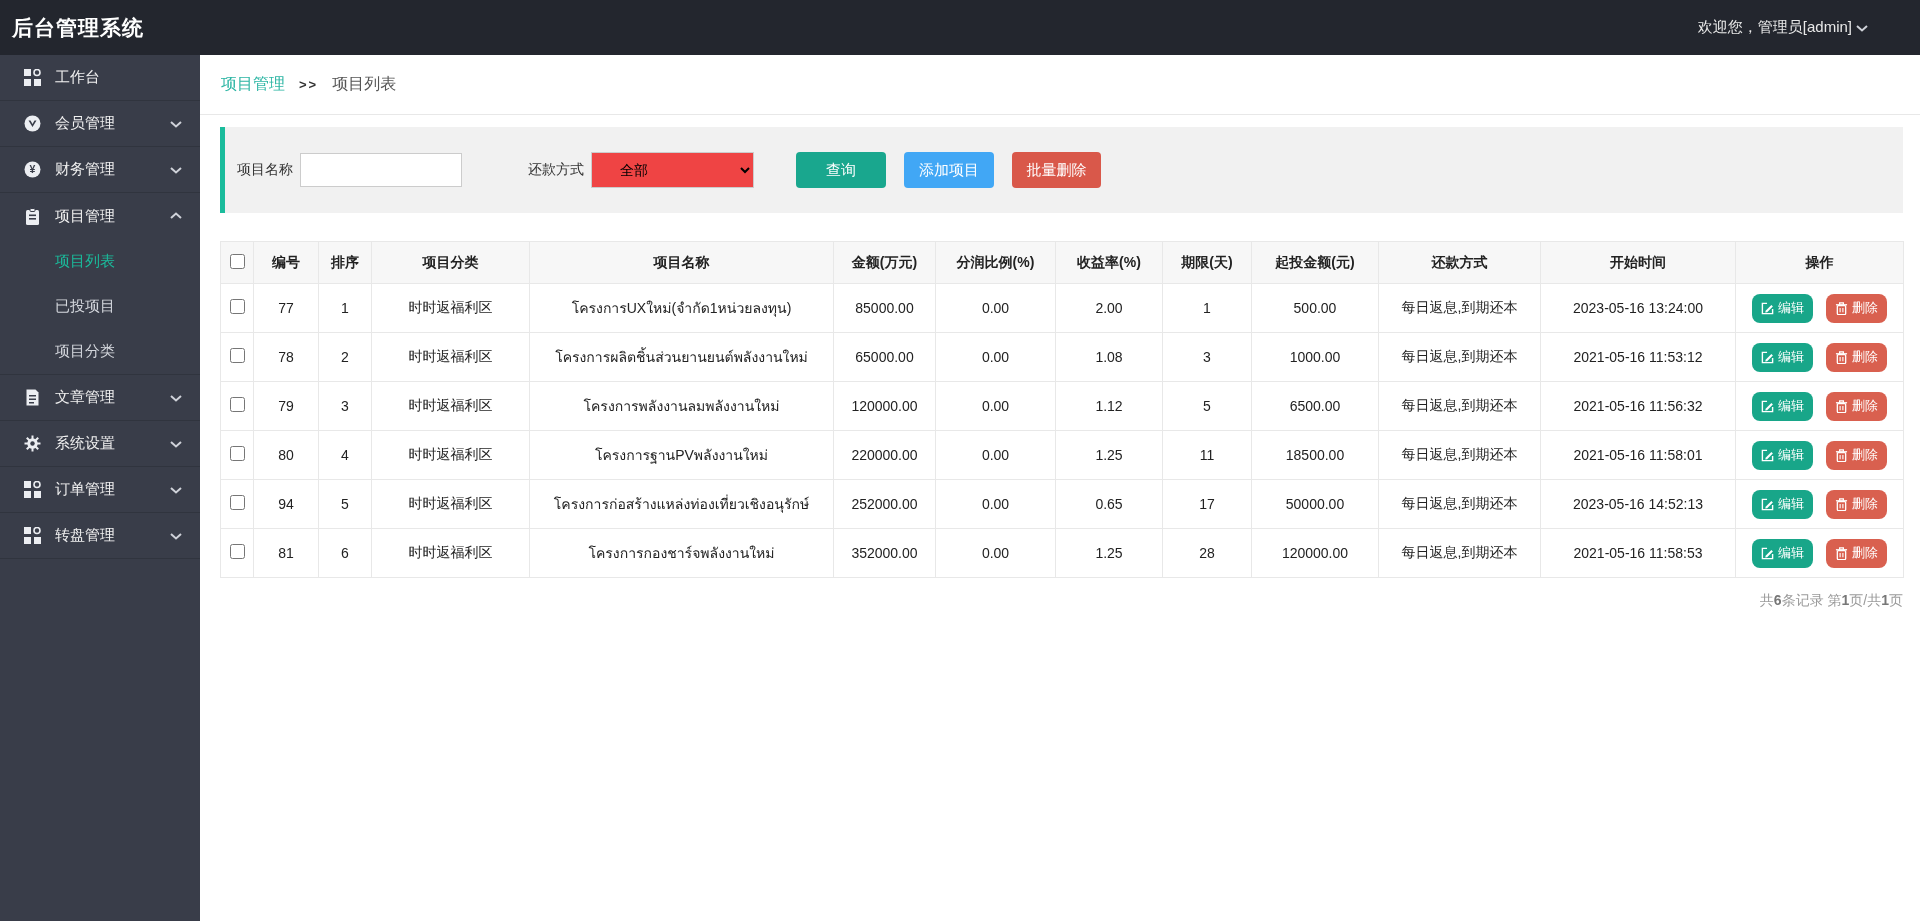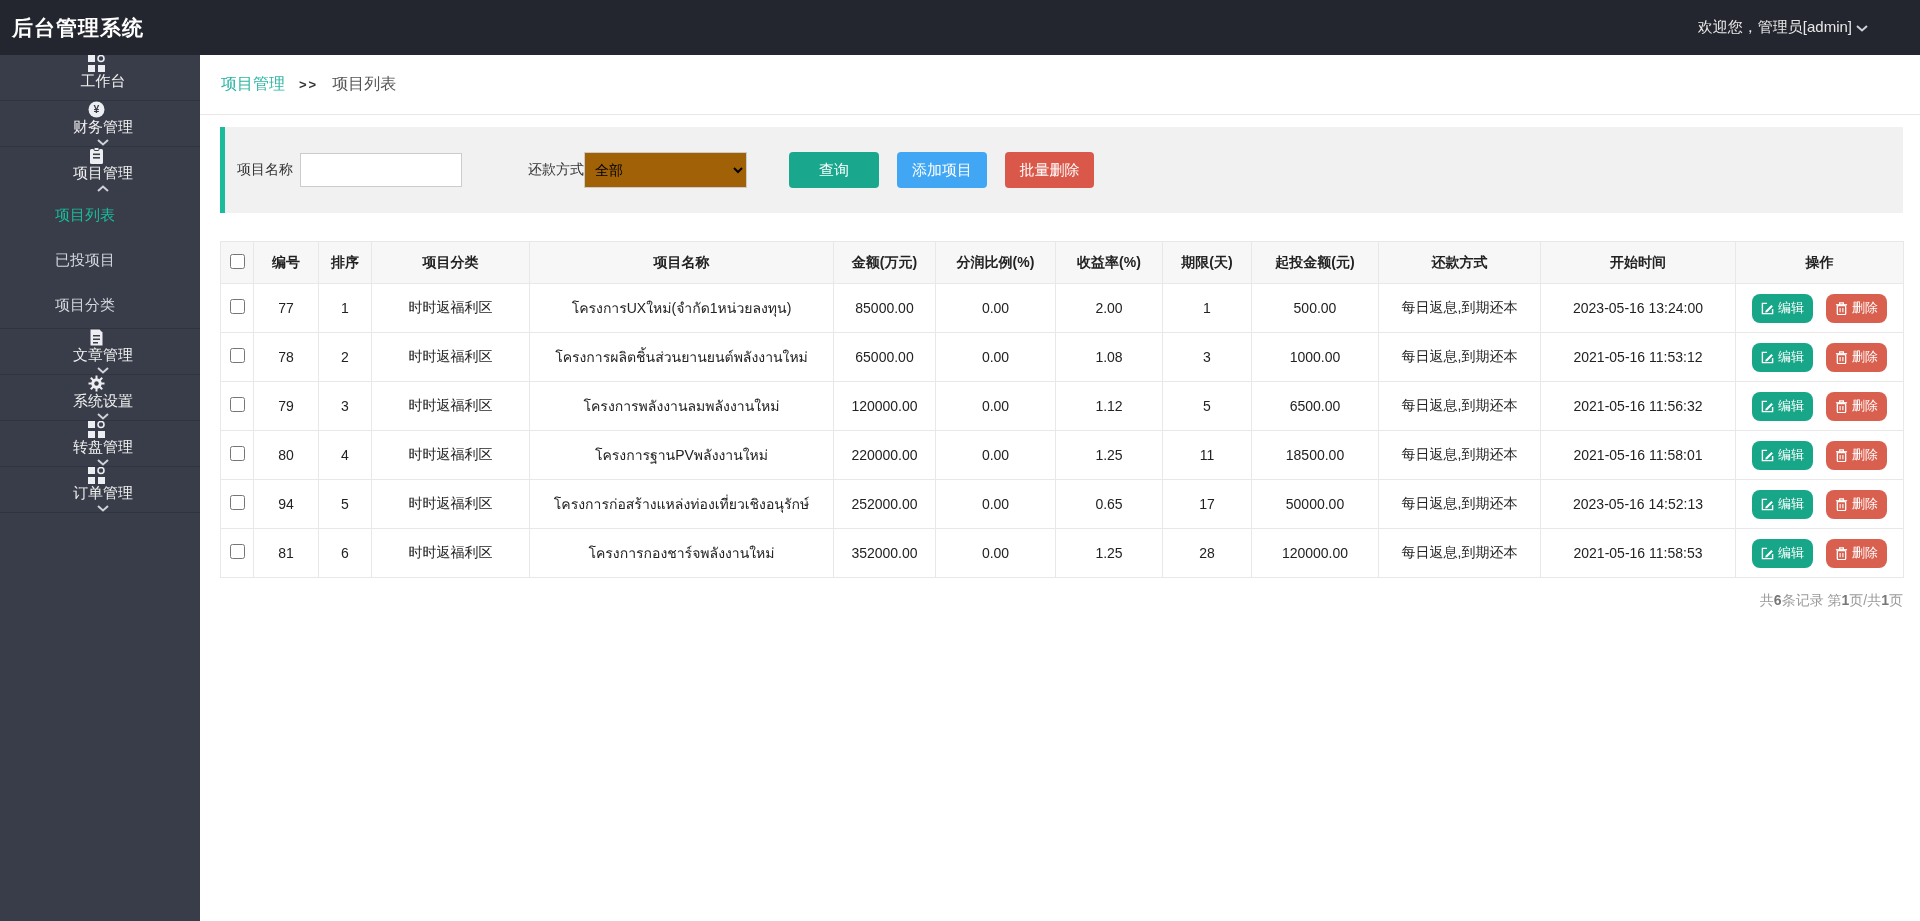--- a/index.html
+++ b/index.html
@@ -11,21 +11,21 @@
   .brand { color:#fff; font-size:21px; font-weight:bold; padding-left:12px; letter-spacing:1px; }
   .user { color:#e8e8e8; font-size:15px; padding-right:52px; display:flex; align-items:center; gap:4px; cursor:pointer; }
 
   
   .layout { display:flex; height:866px; }
   .sidebar { width:200px; background:#393d49; flex:0 0 200px; }
   .main { flex:1; background:#fff; min-width:0; }
 
   
   .nav-item { height:46px; display:flex; align-items:center; padding:0 18px 0 24px;
-    border-bottom:1px solid #30343e; color:#f0f0f0; font-size:15px; cursor:pointer;flex-direction:column; }
+    border-bottom:1px solid #30343e; color:#f0f0f0; font-size:15px; cursor:pointer; }
   .nav-item .nicon { width:17px; height:17px; margin-right:14px; flex:0 0 17px; display:inline-flex; }
   .nav-item .nlabel { flex:1; }
   .chev { width:12px; height:8px; }
   .chev polyline { fill:none; stroke:#cfd2d9; stroke-width:2; }
   .submenu { border-bottom:1px solid #30343e; }
   .sub-item { height:45px; display:flex; align-items:center; padding-left:55px; color:#d4d7dd; font-size:15px; cursor:pointer; }
   .sub-item.active { color:#1abc9c; }
 
   
   .breadcrumb { height:60px; display:flex; align-items:center; padding-left:21px;
@@ -36,22 +36,22 @@
 
   
   .content { padding:12px 17px 0 20px; }
 
   .filter-panel { height:86px; background:#f1f1f1; border-left:5px solid #1abc9c;
     display:flex; align-items:center; padding-left:12px; }
   .f-label { font-size:14px; color:#333; }
   .f-input { width:162px; height:34px; border:1px solid #ccc; background:#fff; margin-left:7px;
     padding:0 8px; font-size:14px; outline:none; }
   .f-label2 { margin-left:66px; }
-  .f-select { width:163px; height:36px; border:1px solid #ccc; background:#a16207; margin-left:0;
-    padding:0 6px; font-size:14px; outline:none; }
+  .f-select { width:163px; height:36px; border:1px solid #ccc; background:#ef4444; margin-left:7px;
+    padding:0 24px; font-size:14px; outline:none; }
   .btn { border:none; color:#fff; font-size:15px; height:36px; border-radius:4px; cursor:pointer;
     font-family:inherit; }
   .btn-query { width:90px; margin-left:42px; background:#19a78e; }
   .btn-add { width:90px; margin-left:18px; background:#41a7f5; }
   .btn-batch { width:89px; margin-left:18px; background:#d9584a; }
 
   
   table { width:100%; border-collapse:collapse; table-layout:fixed; margin-top:28px; }
   th,td { border:1px solid #e8e8e8; text-align:center; font-size:14px; overflow:hidden; white-space:nowrap; }
   thead th { height:42px; background:#f7f7f7; font-weight:bold; color:#222; }
@@ -89,20 +89,32 @@
         <svg viewBox="0 0 17 17">
             <rect x="0" y="0" width="7" height="7" fill="#eceef2"></rect>
             <circle cx="13" cy="3.5" r="3" fill="none" stroke="#eceef2" stroke-width="1.6"></circle>
             <rect x="0" y="10" width="7" height="7" fill="#eceef2"></rect>
             <rect x="10" y="10" width="7" height="7" fill="#eceef2"></rect>
           </svg>
       </span>
       <span class="nlabel">工作台</span>
     </div>
 
+    <div class="nav-item">
+      <span class="nicon">
+        <svg viewBox="0 0 17 17">
+            <circle cx="8.5" cy="8.5" r="8" fill="#eceef2"></circle>
+            <path d="M4.5 5.5 L8.5 12 L12.5 5.5 L10.5 5.5 L8.5 9 L6.5 5.5 Z" fill="#393d49"></path>
+          </svg>
+      </span>
+      <span class="nlabel">会员管理</span>
+      <svg class="chev" viewBox="0 0 12 8">
+          <polyline points="1,2 6,6.5 11,2"></polyline>
+        </svg>
+    </div>
 
     <div class="nav-item">
       <span class="nicon">
         <svg viewBox="0 0 17 17">
             <circle cx="8.5" cy="8.5" r="8" fill="#eceef2"></circle>
             <text x="8.5" y="12.3" text-anchor="middle" font-size="10.5" font-weight="bold" fill="#393d49">¥</text>
           </svg>
       </span>
       <span class="nlabel">财务管理</span>
       <svg class="chev" viewBox="0 0 12 8">
@@ -167,36 +179,36 @@
 
     <div class="nav-item">
       <span class="nicon">
         <svg viewBox="0 0 17 17">
             <rect x="0" y="0" width="7" height="7" fill="#eceef2"></rect>
             <circle cx="13" cy="3.5" r="3" fill="none" stroke="#eceef2" stroke-width="1.6"></circle>
             <rect x="0" y="10" width="7" height="7" fill="#eceef2"></rect>
             <rect x="10" y="10" width="7" height="7" fill="#eceef2"></rect>
           </svg>
       </span>
-      <span class="nlabel">转盘管理</span>
+      <span class="nlabel">订单管理</span>
       <svg class="chev" viewBox="0 0 12 8">
           <polyline points="1,2 6,6.5 11,2"></polyline>
         </svg>
     </div>
 
     <div class="nav-item">
       <span class="nicon">
         <svg viewBox="0 0 17 17">
             <rect x="0" y="0" width="7" height="7" fill="#eceef2"></rect>
             <circle cx="13" cy="3.5" r="3" fill="none" stroke="#eceef2" stroke-width="1.6"></circle>
             <rect x="0" y="10" width="7" height="7" fill="#eceef2"></rect>
             <rect x="10" y="10" width="7" height="7" fill="#eceef2"></rect>
           </svg>
       </span>
-      <span class="nlabel">订单管理</span>
+      <span class="nlabel">转盘管理</span>
       <svg class="chev" viewBox="0 0 12 8">
           <polyline points="1,2 6,6.5 11,2"></polyline>
         </svg>
     </div>
   </div>
 
   <div class="main">
 
     <div class="breadcrumb">
       <span class="bc-parent">项目管理</span>

